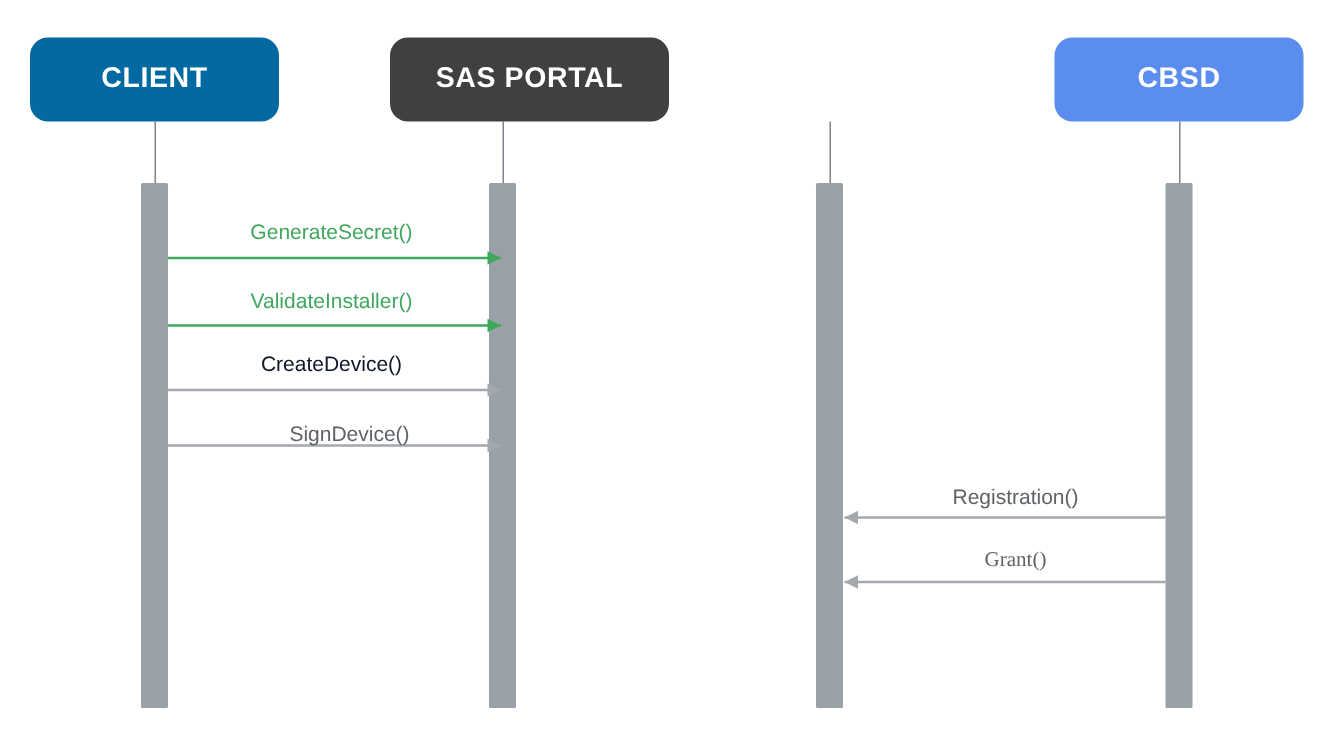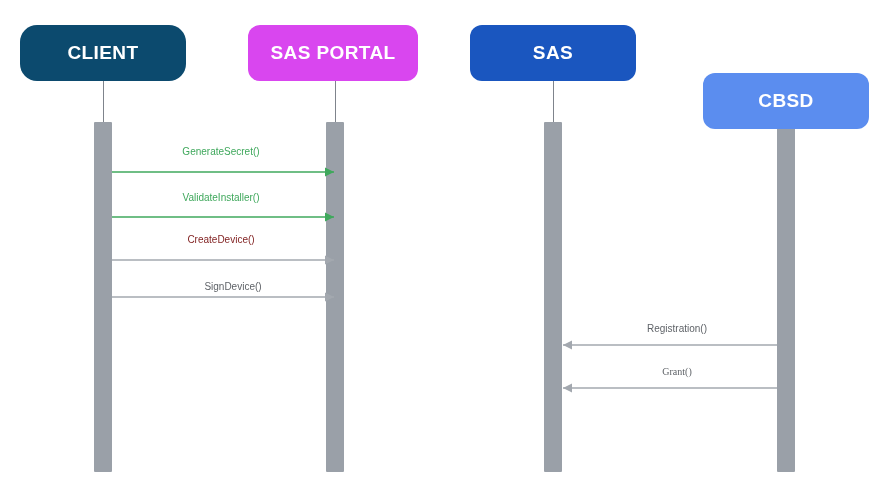--- a/index.html
+++ b/index.html
@@ -34,21 +34,21 @@
     width: 1px;
     background: #7f848c;
   }
   .activation {
     position: absolute;
     background: #9aa0a8;
     border-radius: 1px;
   }
   .msg-label {
     position: absolute;
-    font-size: 10px;
+    font-size: 14px;
     text-align: center;
     white-space: nowrap;
     transform: translateX(-50%);
   }
   .msg-label.green { color: #3fa85c; }
   .msg-label.gray  { color: #5f6368; }
   svg.arrows {
     position: absolute;
     left: 0;
     top: 0;
@@ -65,30 +65,27 @@
   <div class="lifeline" style="left: 103px; top: 81px; height: 41px; background: rgb(127, 132, 140);"></div>
   <div class="lifeline" style="left: 335px; top: 81px; height: 41px; background: rgb(127, 132, 140);"></div>
   <div class="lifeline" style="left: 553px; top: 81px; height: 41px; background: rgb(127, 132, 140);"></div>
   <div class="lifeline" style="left: 786px; top: 81px; height: 41px; background: rgb(127, 132, 140);"></div>
 
   <div class="activation" style="left: 94px; top: 122px; width: 18px; height: 350px; background: rgb(154, 160, 168);"></div>
   <div class="activation" style="left: 326px; top: 122px; width: 18px; height: 350px; background: rgb(154, 160, 168);"></div>
   <div class="activation" style="left: 544px; top: 122px; width: 18px; height: 350px; background: rgb(154, 160, 168);"></div>
   <div class="activation" style="left: 777px; top: 122px; width: 18px; height: 350px; background: rgb(154, 160, 168);"></div>
 
-  <div class="actor-box" style="left: 20px; top: 25px; width: 166px; height: 56px; background: #0c4a6e; border-radius: 17px;">
+  <div class="actor-box" style="left: 20px; top: 25px; width: 166px; height: 56px; background: #0369a1;">
     <span>CLIENT</span>
   </div>
-  <div class="actor-box" style="left: 248px; top: 25px; width: 170px; height: 56px; background: #d946ef;">
+  <div class="actor-box" style="left: 260px; top: 25px; width: 186px; height: 56px; background: #404040;">
     <span>SAS PORTAL</span>
   </div>
-  <div class="actor-box" style="left: 470px; top: 25px; width: 166px; height: 56px; background: rgb(26, 86, 191);">
-    <span>SAS</span>
-  </div>
-  <div class="actor-box" style="left: 703px; top: 25px; width: 166px; height: 56px; background: rgb(91, 141, 239); margin-top: 48px;">
+  <div class="actor-box" style="left: 703px; top: 25px; width: 166px; height: 56px; background: rgb(91, 141, 239);">
     <span>CBSD</span>
   </div>
 
   <svg class="arrows">
     <g id="arrow-layer">
         <line x1="112" y1="172" x2="334" y2="172" stroke="#3fa85c" stroke-width="1.6"></line>
         <path d="M 334 172 L 325 167.5 L 325 176.5 Z" fill="#3fa85c"></path>
         <line x1="112" y1="217" x2="334" y2="217" stroke="#3fa85c" stroke-width="1.6"></line>
         <path d="M 334 217 L 325 212.5 L 325 221.5 Z" fill="#3fa85c"></path>
         <line x1="112" y1="260" x2="334" y2="260" stroke="#a3a8af" stroke-width="1.6"></line>
@@ -97,18 +94,18 @@
         <path d="M 334 297 L 325 292.5 L 325 301.5 Z" fill="#a3a8af"></path>
         <line x1="777" y1="345" x2="563" y2="345" stroke="#a3a8af" stroke-width="1.6"></line>
         <path d="M 563 345 L 572 340.5 L 572 349.5 Z" fill="#a3a8af"></path>
         <line x1="777" y1="388" x2="563" y2="388" stroke="#a3a8af" stroke-width="1.6"></line>
         <path d="M 563 388 L 572 383.5 L 572 392.5 Z" fill="#a3a8af"></path>
       </g>
   </svg>
 
   <div class="msg-label green" style="left: 221px; top: 146px; color: rgb(63, 168, 92);">GenerateSecret()</div>
   <div class="msg-label green" style="left: 221px; top: 192px; color: rgb(63, 168, 92);">ValidateInstaller()</div>
-  <div class="msg-label gray" style="left: 221px; top: 234px; color: #7f1d1d;">CreateDevice()</div>
+  <div class="msg-label gray" style="left: 221px; top: 234px; color: #0f172a;">CreateDevice()</div>
   <div class="msg-label gray" style="left: 233px; top: 281px; color: rgb(95, 99, 104);">SignDevice()</div>
   <div class="msg-label gray" style="left: 677px; top: 323px; color: rgb(95, 99, 104); text-align: center;">Registration()</div>
   <div class="msg-label gray" style="left: 677px; top: 366px; color: rgb(95, 99, 104); font-family: Liberation Serif, serif;">Grant()</div>
 
 </div>
 
 </body></html>

